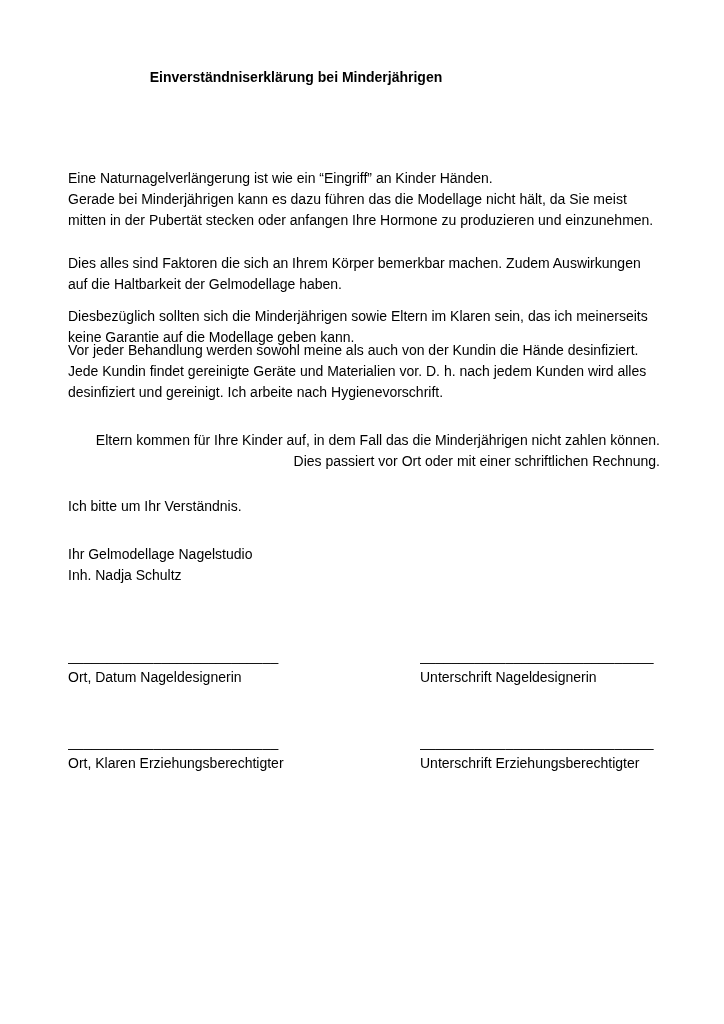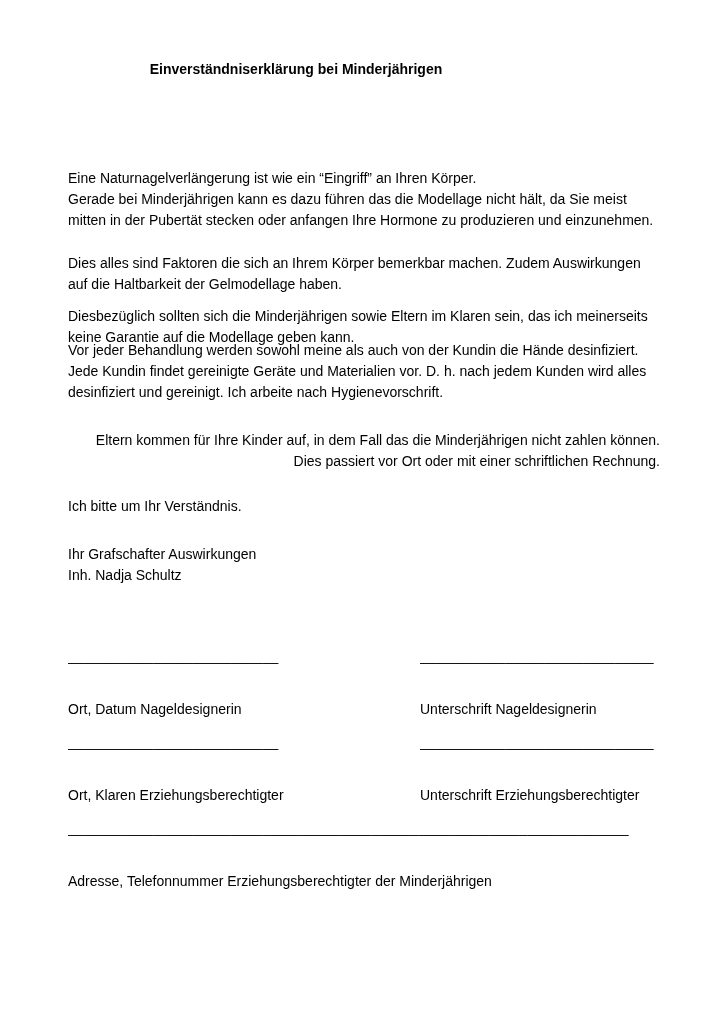--- a/index.html
+++ b/index.html
@@ -22,21 +22,21 @@
   .blk {
     position: absolute;
     left: 68px;
     width: 592px;
     font-size: 14px;
     line-height: 21px;
     color: #000000;
   }
   .title {
     left: 0;
-    top: 59px;
+    top: 67px;
     width: 592px;
     text-align: center;
     font-weight: bold;
   }
   .subtitle {
     top: 137px;
     font-style: italic;
   }
   .p-intro   { top: 168px; }
   .p-factors { top: 253px; }
@@ -52,48 +52,47 @@
   .sig-row2-right { top: 732px; left: 420px; width: 300px; }
   .sig-row3       { top: 818px; left: 68px;  width: 620px; }
 
   .sig-line {
     white-space: nowrap;
     overflow: hidden;
     letter-spacing: 0;
   }
   .sig-label {
     white-space: nowrap;
-    margin-top: 32px;
   }
 </style>
 </head>
 <body>
 
 <div class="page">
 
   <div class="blk title">Einverständniserklärung bei Minderjährigen</div>
 
 
   <div class="blk p-intro">
-    <div>Eine Naturnagelverlängerung ist wie ein “Eingriff” an Ihren Körper.</div>
+    <div>Eine Naturnagelverlängerung ist wie ein “Eingriff” an Kinder Händen.</div>
     <div>Gerade bei Minderjährigen kann es dazu führen das die Modellage nicht hält, da Sie meist mitten in der Pubertät stecken oder anfangen Ihre Hormone zu produzieren und einzunehmen.</div>
   </div>
 
   <div class="blk p-factors">Dies alles sind Faktoren die sich an Ihrem Körper bemerkbar machen. Zudem Auswirkungen auf die Haltbarkeit der Gelmodellage haben.</div>
 
   <div class="blk p-guarantee">Diesbezüglich sollten sich die Minderjährigen sowie Eltern im Klaren sein, das ich meinerseits keine Garantie auf die Modellage geben kann.</div>
 
   <div class="blk p-hygiene">Vor jeder Behandlung werden sowohl meine als auch von der Kundin die Hände desinfiziert. Jede Kundin findet gereinigte Geräte und Materialien vor. D. h. nach jedem Kunden wird alles desinfiziert und gereinigt. Ich arbeite nach Hygienevorschrift.</div>
 
   <div class="blk p-payment">Eltern kommen für Ihre Kinder auf, in dem Fall das die Minderjährigen nicht zahlen können. Dies passiert vor Ort oder mit einer schriftlichen Rechnung.</div>
 
   <div class="blk p-thanks">Ich bitte um Ihr Verständnis.</div>
 
   <div class="blk p-studio">
-    <div>Ihr Grafschafter Auswirkungen</div>
+    <div>Ihr Gelmodellage Nagelstudio</div>
     <div>Inh. Nadja Schultz</div>
   </div>
 
   <div class="blk sig-row1-left">
     <div class="sig-line">___________________________</div>
     <div class="sig-label">Ort, Datum Nageldesignerin</div>
   </div>
 
   <div class="blk sig-row1-right">
     <div class="sig-line">______________________________</div>
@@ -103,18 +102,14 @@
   <div class="blk sig-row2-left">
     <div class="sig-line">___________________________</div>
     <div class="sig-label">Ort, Klaren Erziehungsberechtigter</div>
   </div>
 
   <div class="blk sig-row2-right">
     <div class="sig-line">______________________________</div>
     <div class="sig-label">Unterschrift Erziehungsberechtigter</div>
   </div>
 
-  <div class="blk sig-row3">
-    <div class="sig-line">________________________________________________________________________</div>
-    <div class="sig-label">Adresse, Telefonnummer Erziehungsberechtigter der Minderjährigen</div>
-  </div>
 
 </div>
 
 </body></html>

